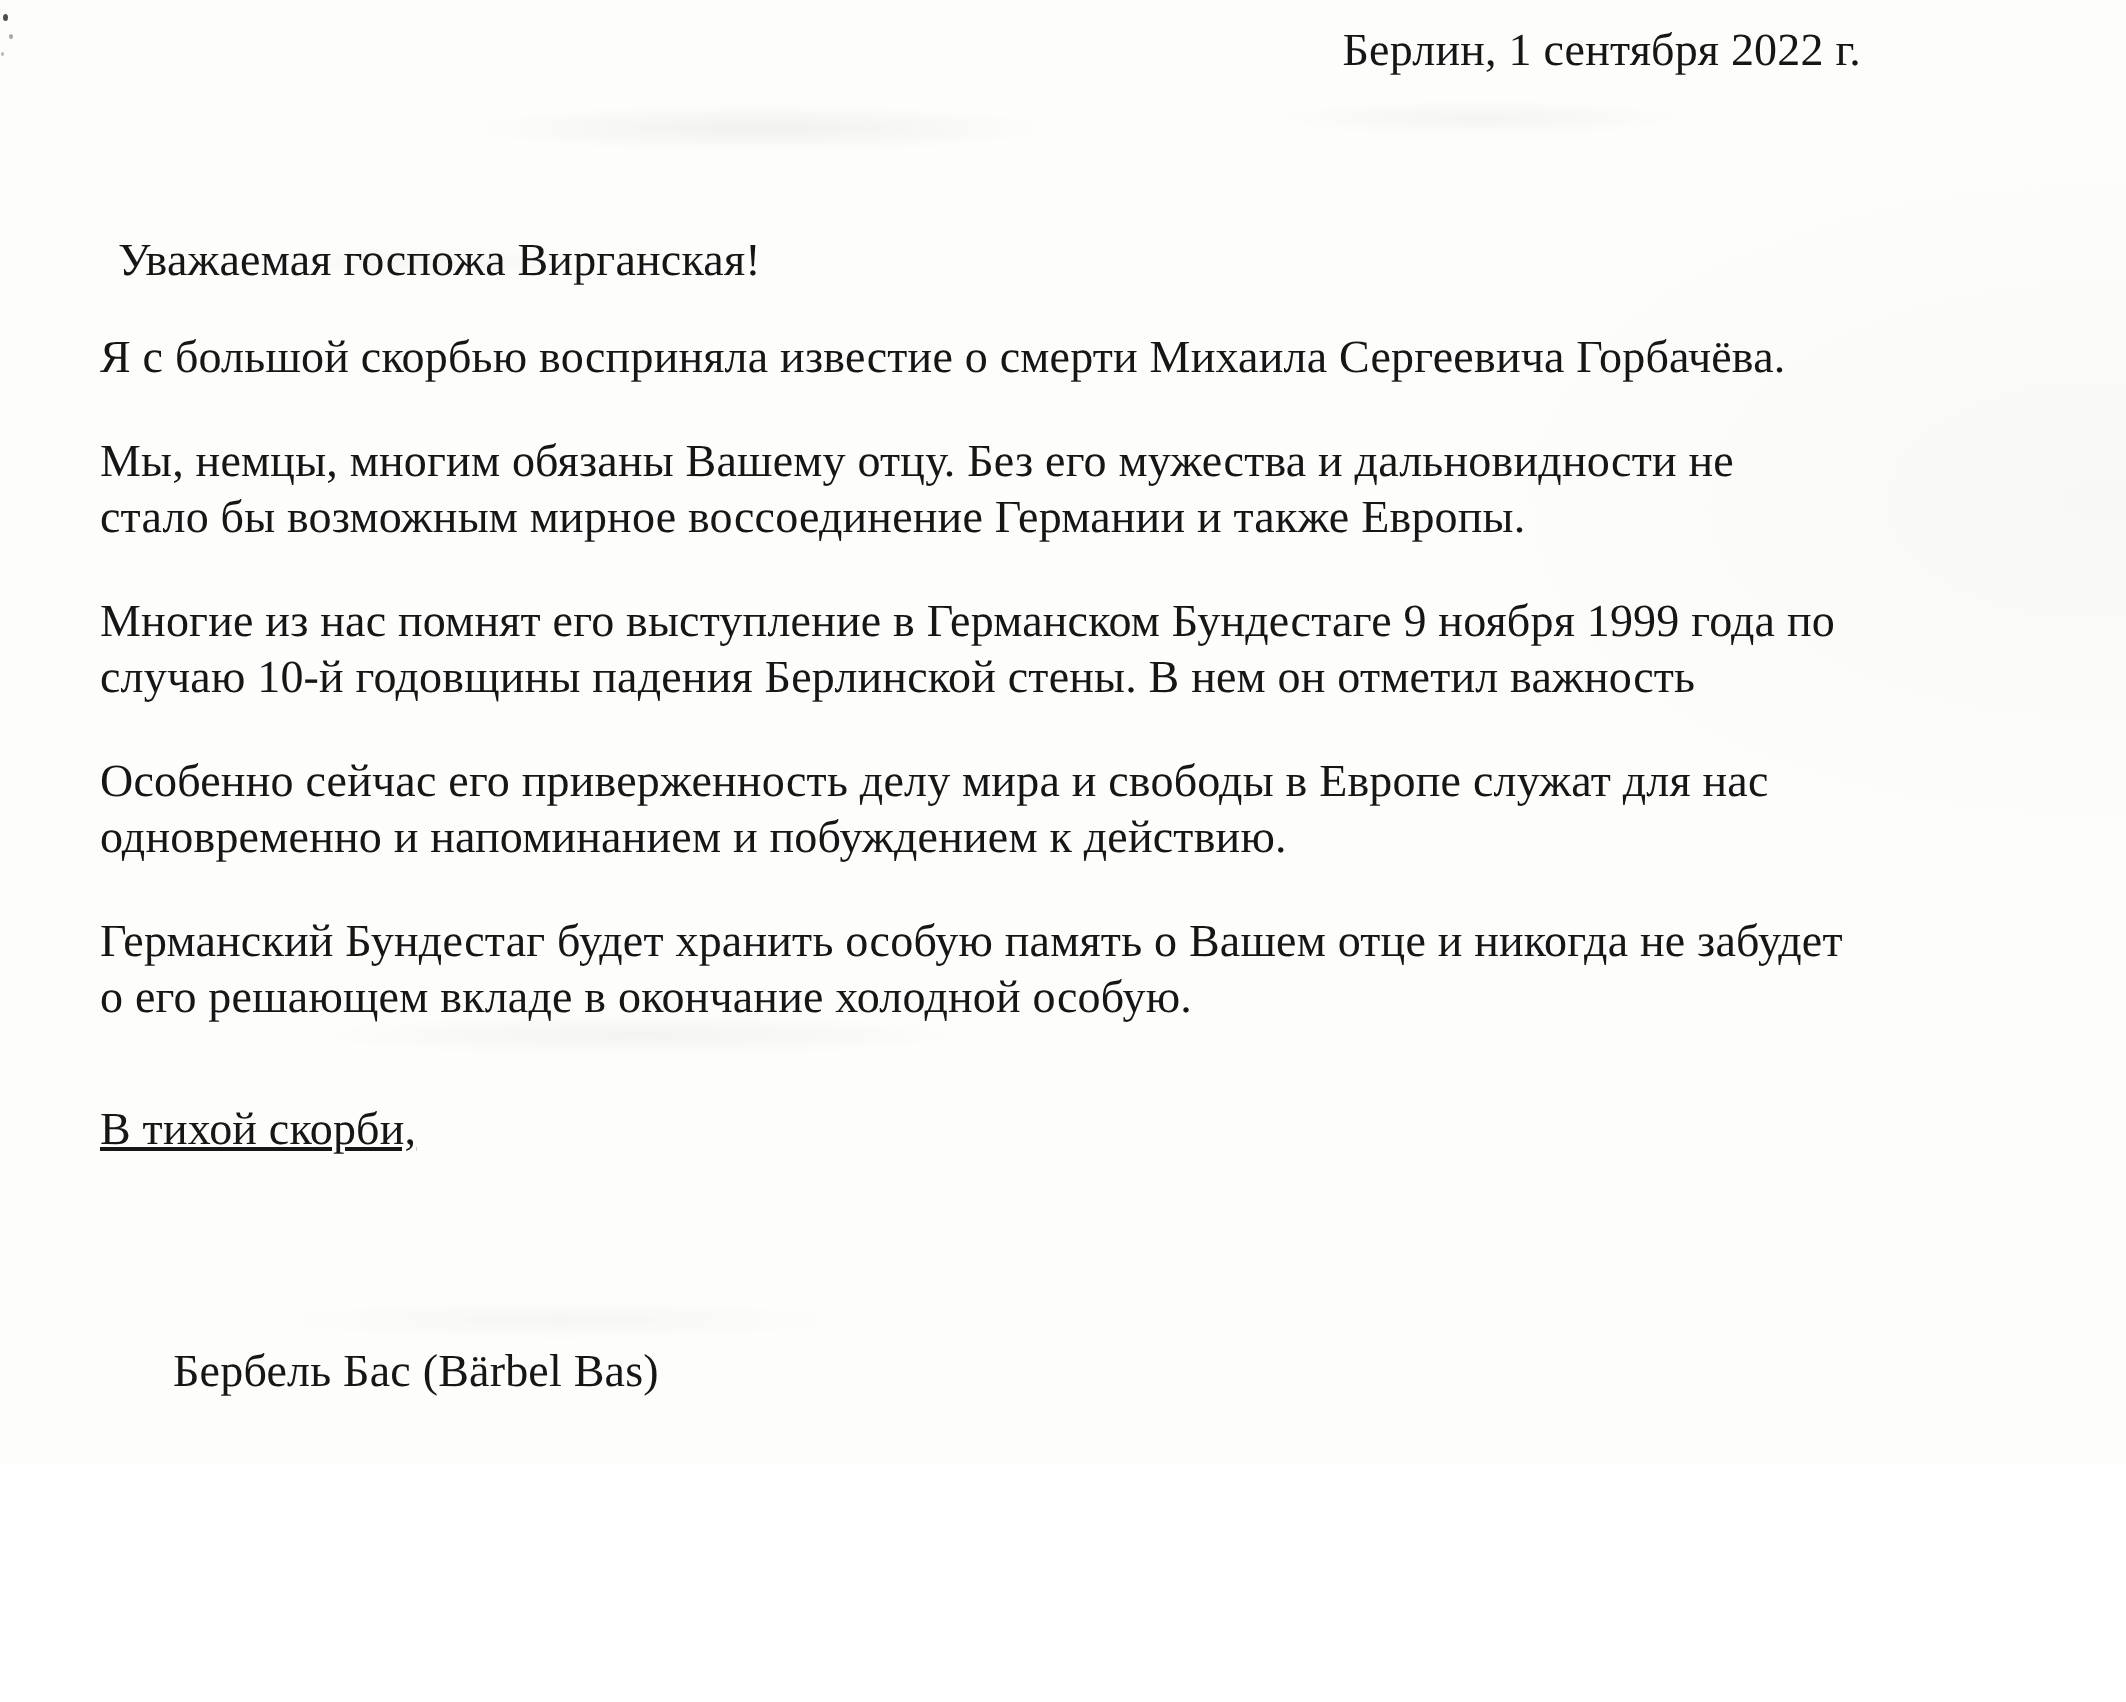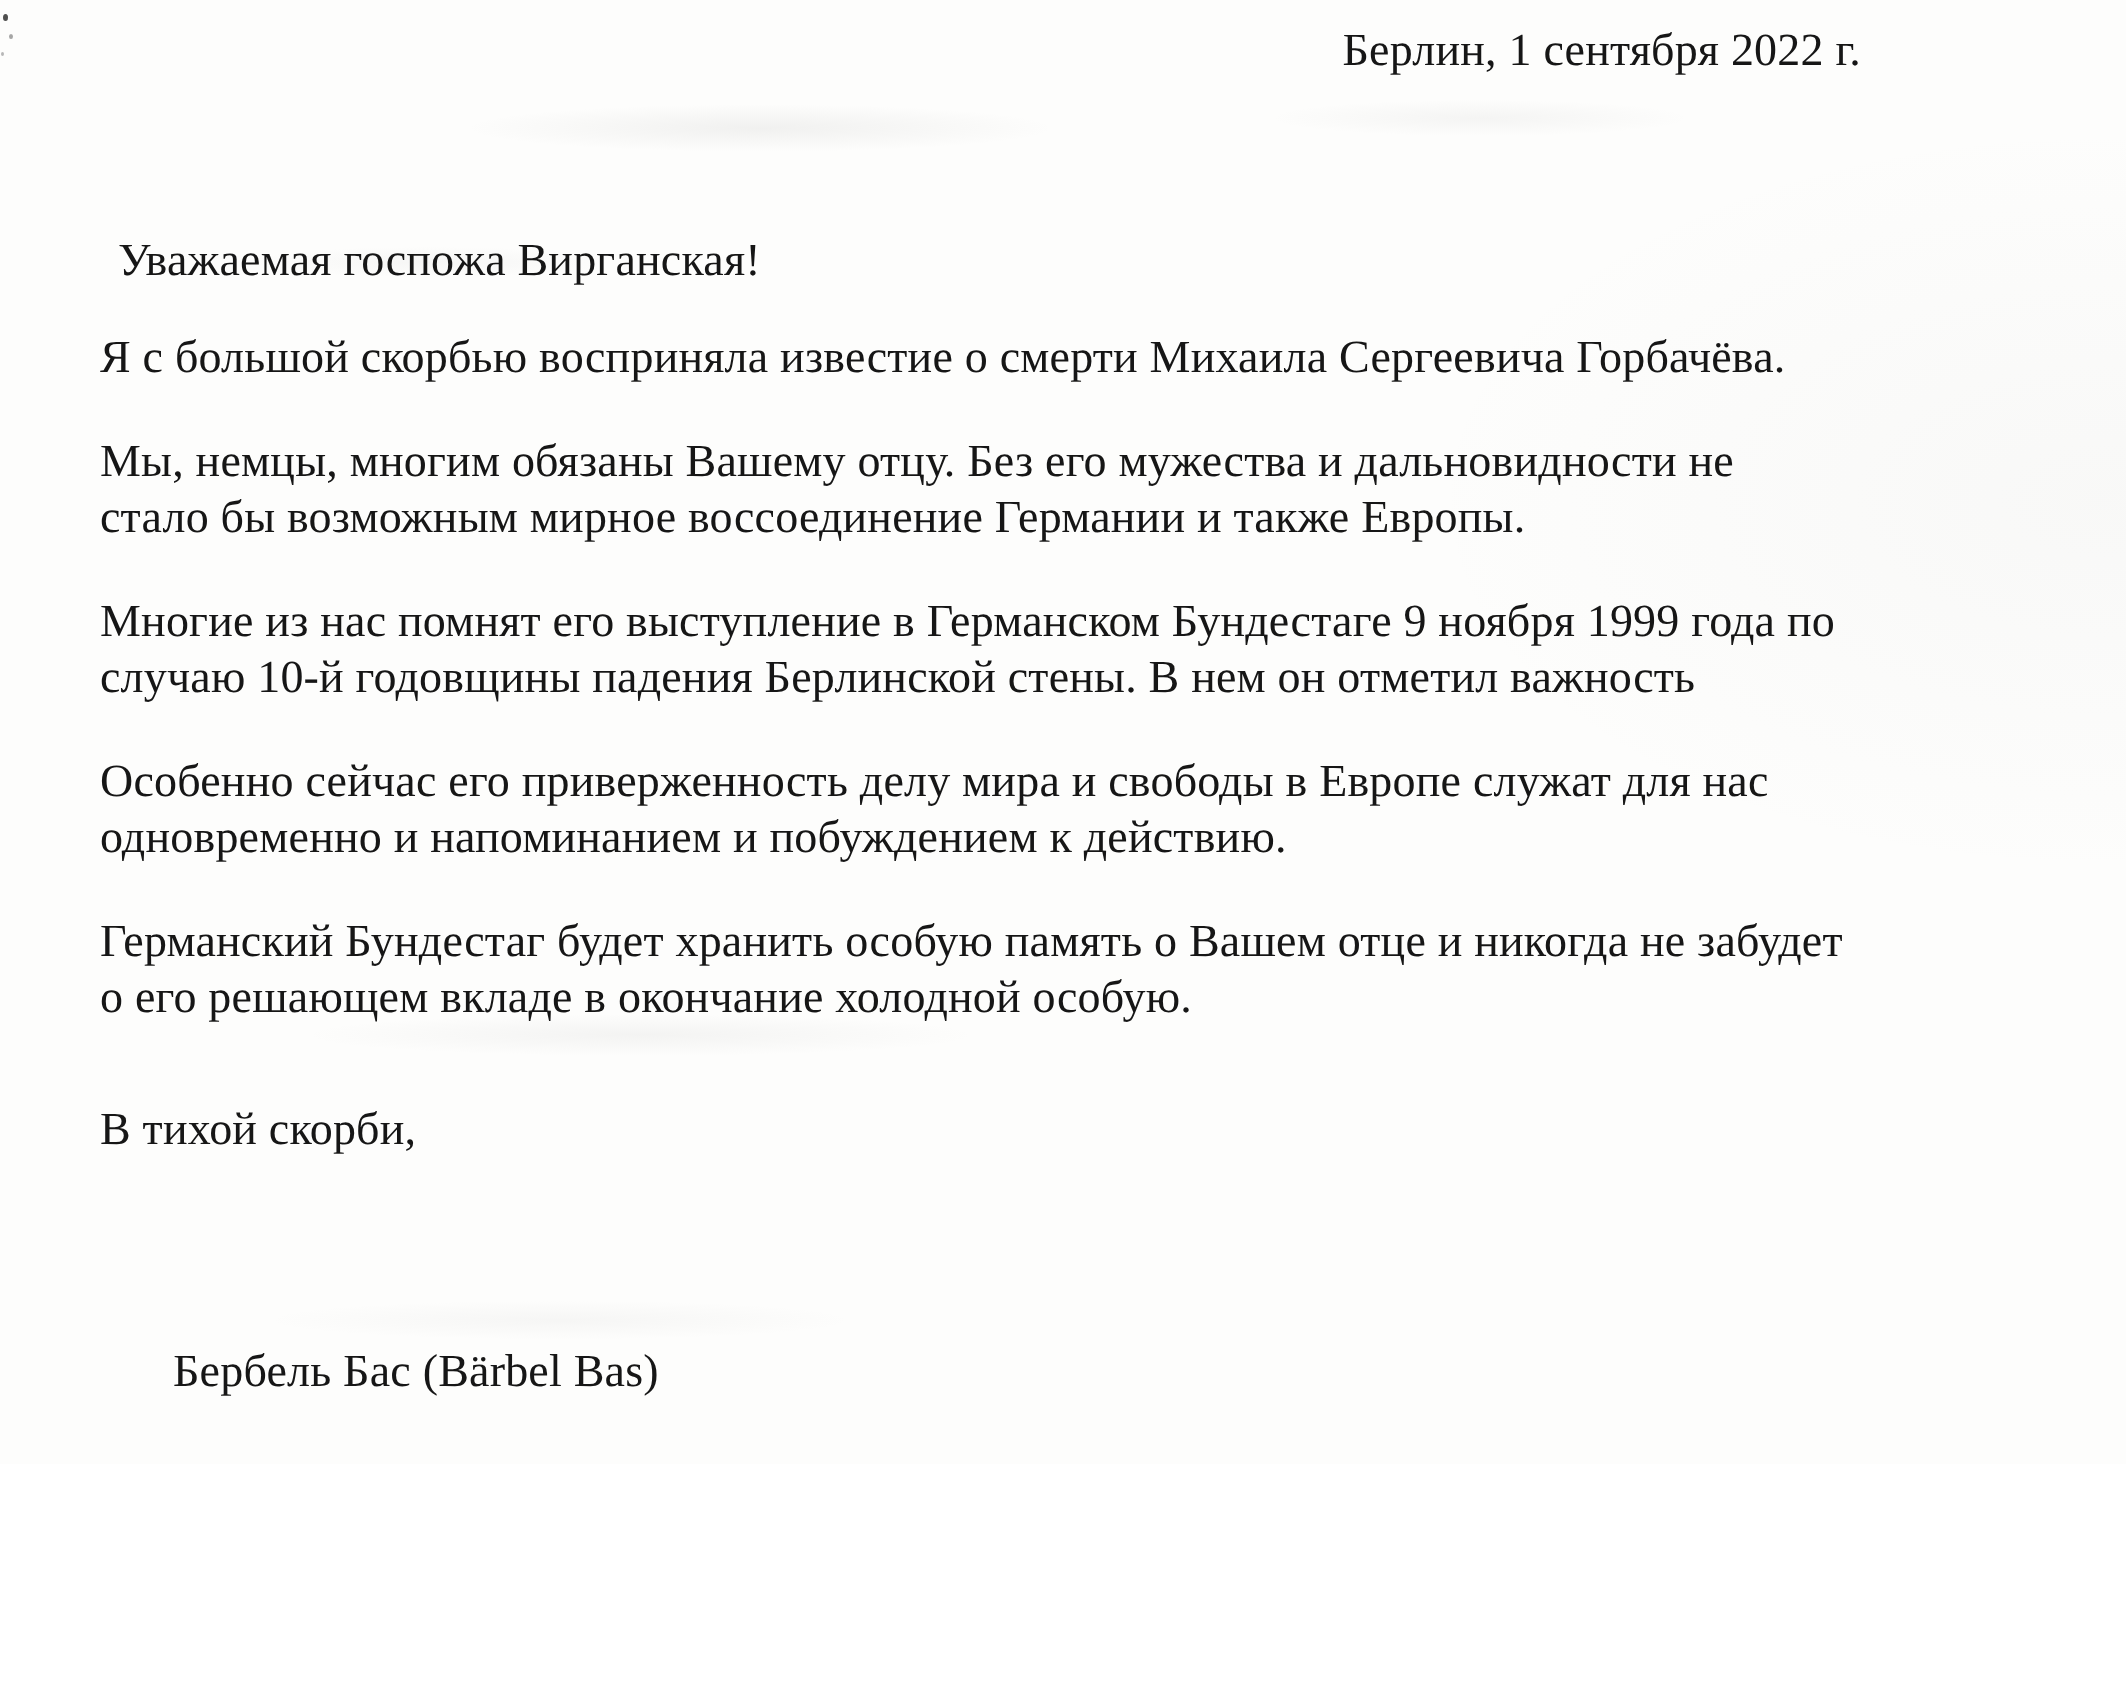--- a/index.html
+++ b/index.html
@@ -48,20 +48,21 @@
     margin-top: 154px;
     margin-bottom: 41px;
     padding-left: 18px;
   }
   .paragraph {
     margin: 0 0 48px 0;
     font-family: Liberation Serif, serif;
   }
   .closing {
     margin-top: 76px;
+    text-decoration: underline;
   }
   .signature {
     margin-top: 186px;
     margin-left: 73px;
   }
 </style>
 </head>
 <body>
 
 <div class="page">

